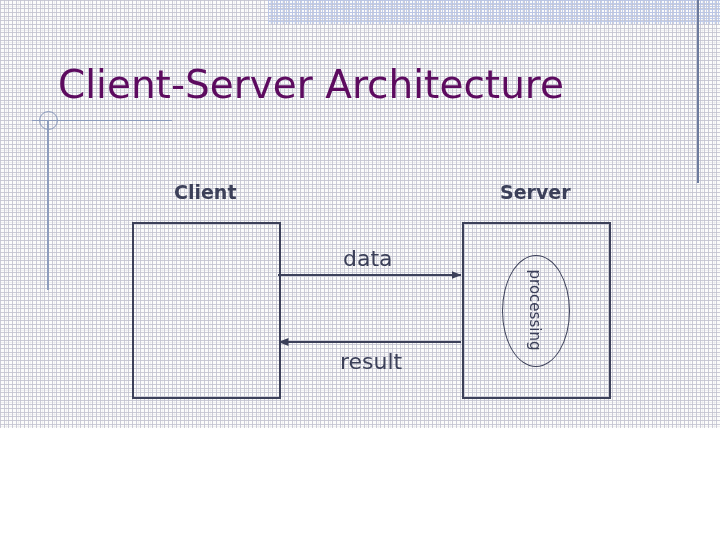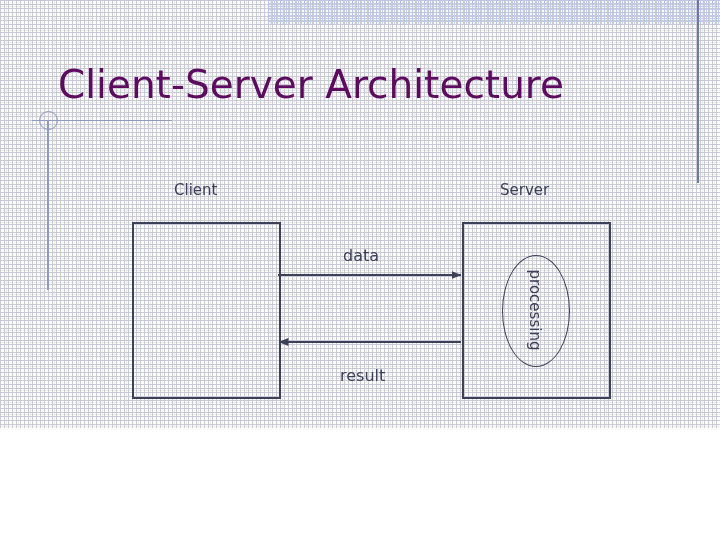--- a/index.html
+++ b/index.html
@@ -124,23 +124,24 @@
     font-size: 39px;
     line-height: 44px;
     color: #5d0b5f;
     white-space: nowrap;
     letter-spacing: 0px;
   }
 
   
   .node-label {
     position: absolute;
-    font-size: 15px;
+    font-size: 19px;
     color: #3c4059;
     white-space: nowrap;
+    font-weight: bold;
   }
   .label-client { left: 174px; top: 181px; }
   .label-server { left: 500px; top: 181px; text-align: center; }
 
   .box {
     position: absolute;
     border: 2px solid #3c4059;
     background: transparent;
   }
   .box-client {
@@ -189,26 +190,26 @@
     left: 0;
     top: 0;
     width: 720px;
     height: 540px;
     overflow: visible;
     pointer-events: none;
   }
 
   .flow-label {
     position: absolute;
-    font-size: 16px;
+    font-size: 22px;
     color: #3c4059;
     white-space: nowrap;
   }
   .label-data   { left: 343px; top: 246px; }
-  .label-result { left: 340px; top: 366px; }
+  .label-result { left: 340px; top: 349px; }
 </style>
 </head>
 <body>
 
 <div id="slide">
 
   <div class="grid-layer"></div>
   <div class="grid-h"></div>
   <div class="grid-v"></div>
   <div class="grid-fine"></div>

